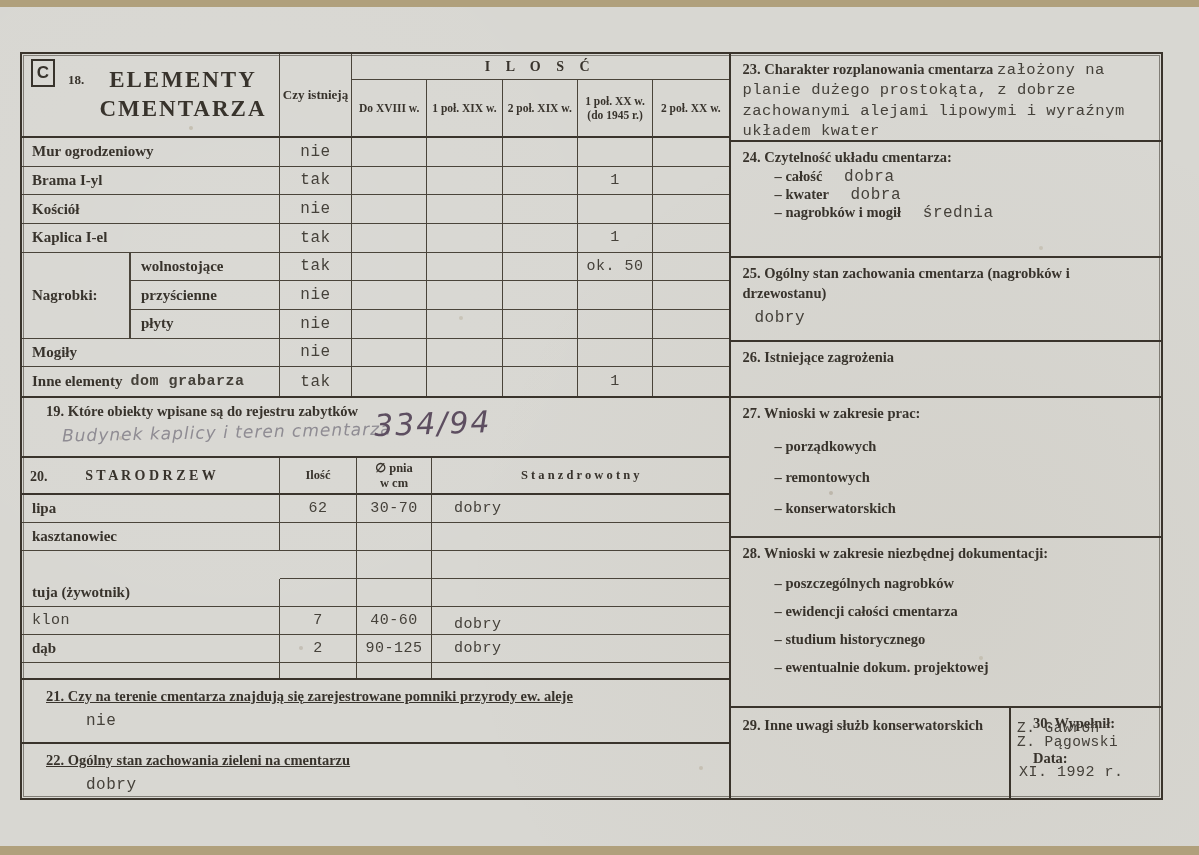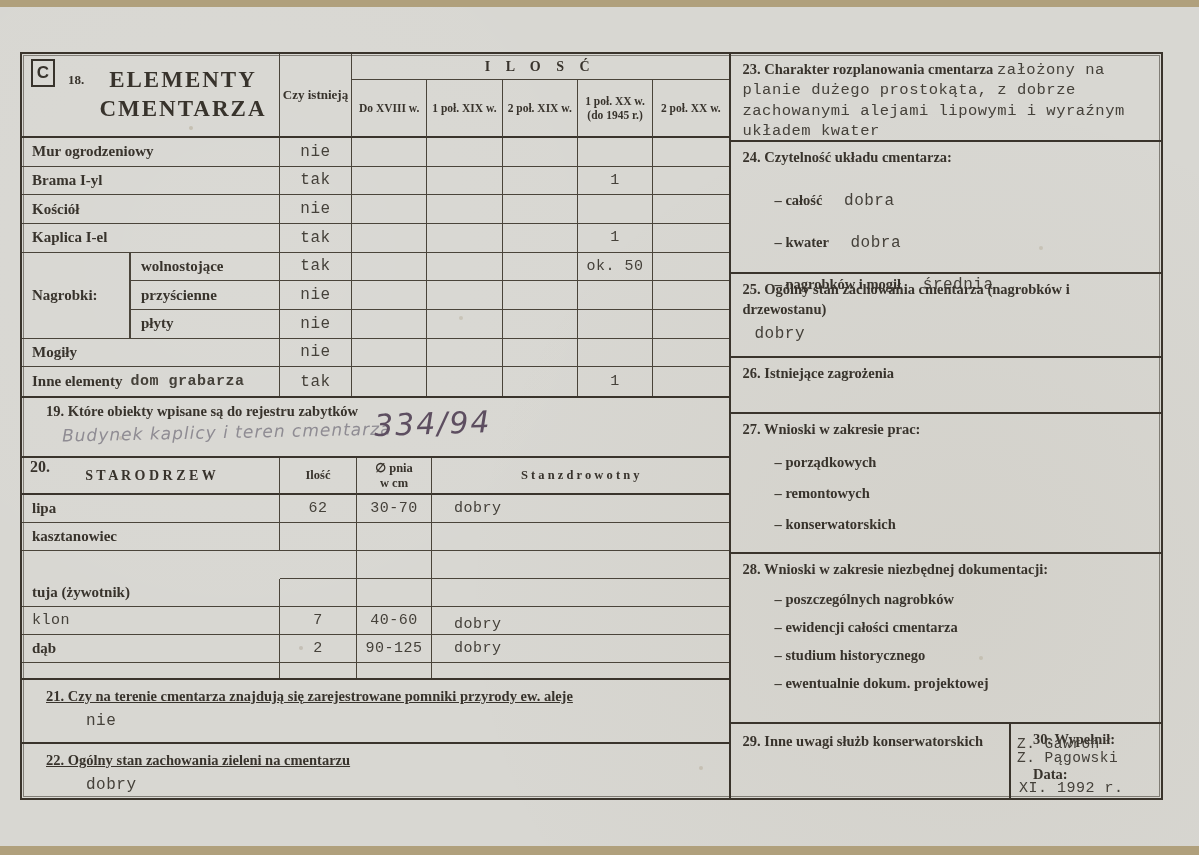--- a/index.html
+++ b/index.html
@@ -88,21 +88,21 @@
 
   
   .tbl20{
     height:222px; border-top:2px solid #3a342c;
     display:grid;
     grid-template-columns:258px 77px 75px 1fr;
     grid-template-rows:37px repeat(6,28px) 1fr;
   }
   .t20-namehead{ position:relative; display:flex; align-items:center; justify-content:center;
     font-size:14px; border-bottom:2px solid #3a342c; }
-  .t20-no{ position:absolute; left:8px; top:0; font-size:16px; font-weight:700; }
+  .t20-no{ position:absolute; left:8px; top:11px; font-size:14px; font-weight:700; }
   .t20-head{ display:flex; flex-direction:column; align-items:center; justify-content:center;
     font-size:12.5px; line-height:1.2; text-align:center; border-bottom:2px solid #3a342c; }
   .t20-name{ display:flex; align-items:center; padding-left:10px; font-size:15px; }
   .t20-qty{ display:flex; align-items:center; justify-content:center; font-size:15px; }
   .t20-diam{ display:flex; align-items:center; justify-content:center; font-size:15px; }
   .t20-health{ display:flex; align-items:center; padding-left:22px; font-size:15px; }
   .tail{ border-bottom:none; }
 
   
   .sec21{ height:64px; border-top:2px solid #3a342c; padding:8px 10px 0 24px; }
@@ -110,27 +110,27 @@
   .qline{ font-size:14.5px;text-decoration:underline; }
   .qanswer{ margin:7px 0 0 40px; font-size:16px; }
 
   
   .rsec{ border-top:2px solid #3a342c; padding:6px 10px 0 12px; position:relative; }
   .rsec:first-child{ border-top:none; }
   .rlabel{ font-size:14.5px; line-height:1.35; }
   .r23{ height:86px; }
   .r23 .flow{ font-size:14.5px; line-height:1.32; }
   .r23 .typed{ font-size:15.5px; }
-  .r24{ height:132px; }
+  .r24{ height:116px; }
   .r25{ height:84px; }
   .r26{ height:56px; }
   .r27{ height:140px; }
   .r28{ height:170px; }
   .r2930{ flex:1; display:flex; padding:0; }
-  .ritem{ margin:24px 0 0 32px; font-size:14.5px; }
+  .ritem{ margin:0 0 0 32px; font-size:14.5px; }
   .ritem .typed{ margin-left:18px; font-size:16px; }
   .r27 .ritem, .r28 .ritem{ margin-top:14px; }
   .r28 .ritem{ margin-top:11px; }
   .ranswer{ margin:6px 0 0 12px; font-size:16px; }
   .s29{ flex:1; padding:8px 6px 0 12px; }
   .s30{ width:152px; border-left:2px solid #3a342c; padding:6px 4px 0 8px; position:relative; }
   .s30 .rlabel{ margin-left:14px; }
   .s30 .typed{ display:block; font-size:14.5px; white-space:nowrap; }
   .fill1{ position:absolute; left:6px; top:12px; }
   .fill2{ position:absolute; left:6px; top:26px; }

